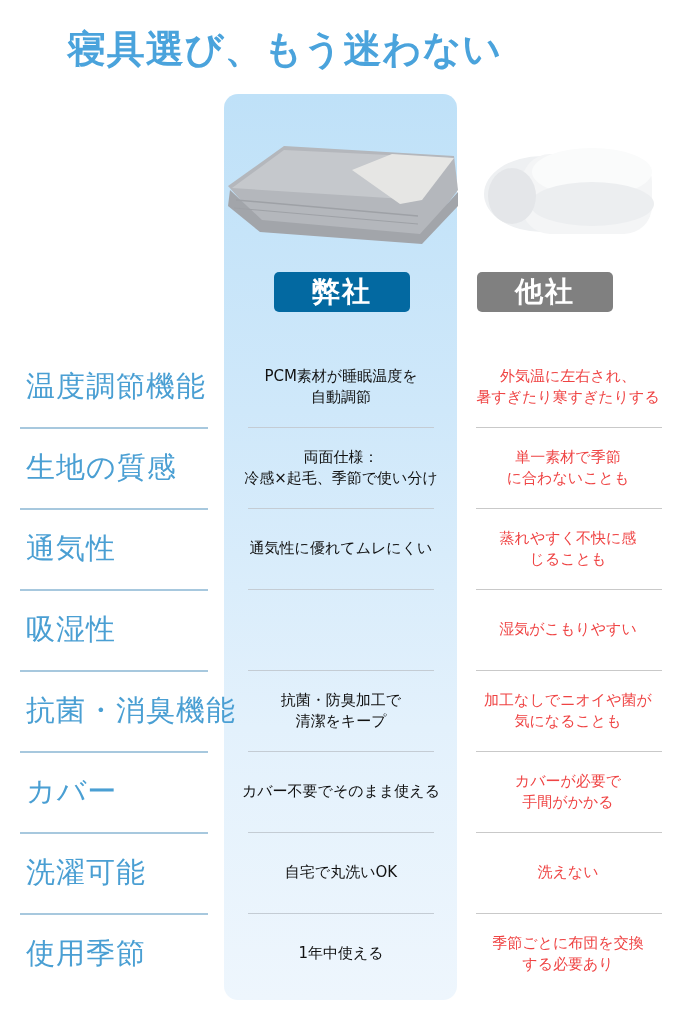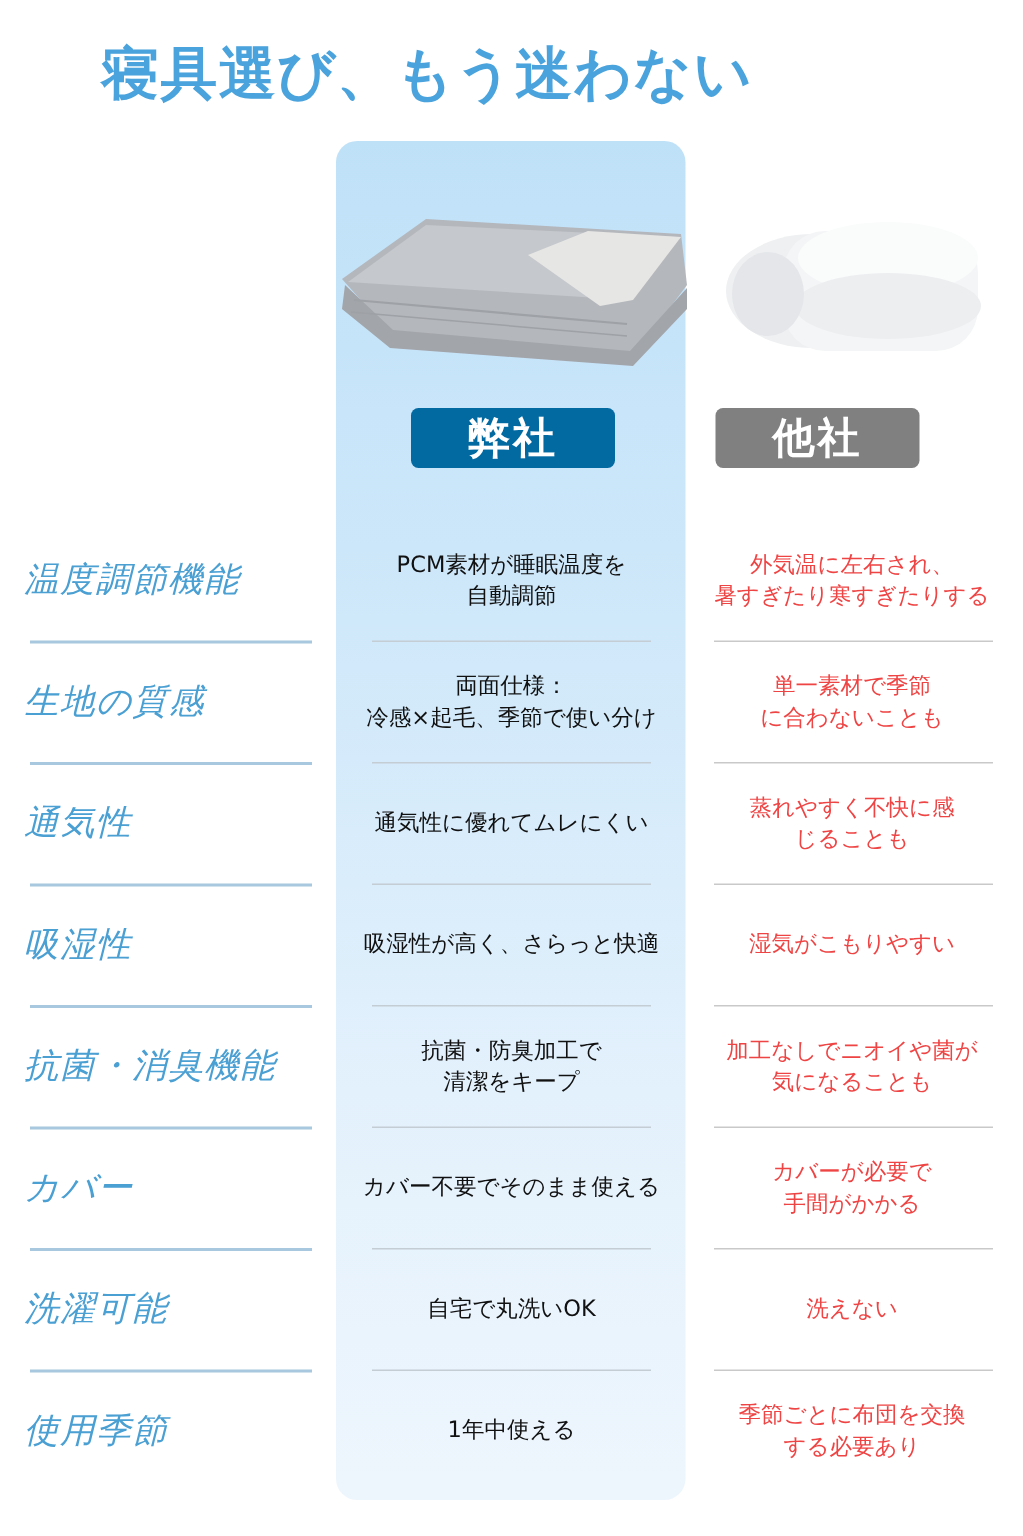--- a/index.html
+++ b/index.html
@@ -5,21 +5,21 @@
   html,body{margin:0;padding:0;}
   body{width:682px;height:1024px;background:#ffffff;position:relative;overflow:hidden;font-family:"DejaVu Sans","Liberation Sans",sans-serif;}
   .title{position:absolute;left:0;top:24px;width:570px;text-align:center;font-family:"DejaVu Serif","Liberation Serif",serif;font-weight:bold;font-size:38px;color:#4aa3dc;letter-spacing:1px;}
   .highlight{position:absolute;left:224px;top:94px;width:233px;height:906px;border-radius:14px;background:linear-gradient(to bottom,#bfe1f8 0%,#cfe8fa 35%,#e3f1fc 70%,#eef6fd 100%);}
   .img-ours{position:absolute;left:222px;top:128px;width:242px;height:118px;}
   .img-other{position:absolute;left:482px;top:132px;width:178px;height:106px;}
   .badge{position:absolute;top:272px;height:40px;border-radius:5px;color:#fff;font-weight:bold;font-size:28px;text-align:center;line-height:40px;letter-spacing:2px;}
   .badge-ours{left:274px;width:136px;background:#0369a1;}
   .badge-other{left:477px;width:136px;background:#808080;}
   .row{position:absolute;left:0;width:682px;height:81px;}
-  .label{position:absolute;left:16px;top:0;height:81px;display:flex;align-items:center;font-size:23px;color:#4a9fd3;letter-spacing:1px;font-style:italic;}
+  .label{position:absolute;left:26px;top:0;height:81px;display:flex;align-items:center;font-size:29px;color:#4a9fd3;letter-spacing:1px;}
   .cell{position:absolute;top:0;height:81px;display:flex;align-items:center;justify-content:center;text-align:center;font-size:15px;line-height:21px;white-space:pre-line;}
   .cell-ours{left:220px;width:242px;color:#111;}
   .cell-other{left:468px;width:200px;color:#ef4444;}
   .line{position:absolute;height:2px;}
   .line-l{left:20px;width:188px;background:#a7c8de;}
   .line-m{left:248px;width:186px;background:#c4ccd4;height:1px;}
   .line-r{left:476px;width:186px;background:#c9c9c9;height:1px;}
 </style>
 </head>
 <body>
@@ -73,21 +73,20 @@
       <div class="label">通気性</div>
       <div class="cell cell-ours">通気性に優れてムレにくい</div>
       <div class="cell cell-other">蒸れやすく不快に感
 じることも</div>
     </div>
     <div class="line line-l" style="top: 589px;"></div>
     <div class="line line-m" style="top: 589px;"></div>
     <div class="line line-r" style="top: 589px;"></div>
     <div class="row" style="top: 589px;">
       <div class="label">吸湿性</div>
-      <div class="cell cell-ours">吸湿性が高く、さらっと快適</div>
       <div class="cell cell-other">湿気がこもりやすい</div>
     </div>
     <div class="line line-l" style="top: 670px;"></div>
     <div class="line line-m" style="top: 670px;"></div>
     <div class="line line-r" style="top: 670px;"></div>
     <div class="row" style="top: 670px; padding-left: 15px;">
       <div class="label">抗菌・消臭機能</div>
       <div class="cell cell-ours">抗菌・防臭加工で
 清潔をキープ</div>
       <div class="cell cell-other">加工なしでニオイや菌が

